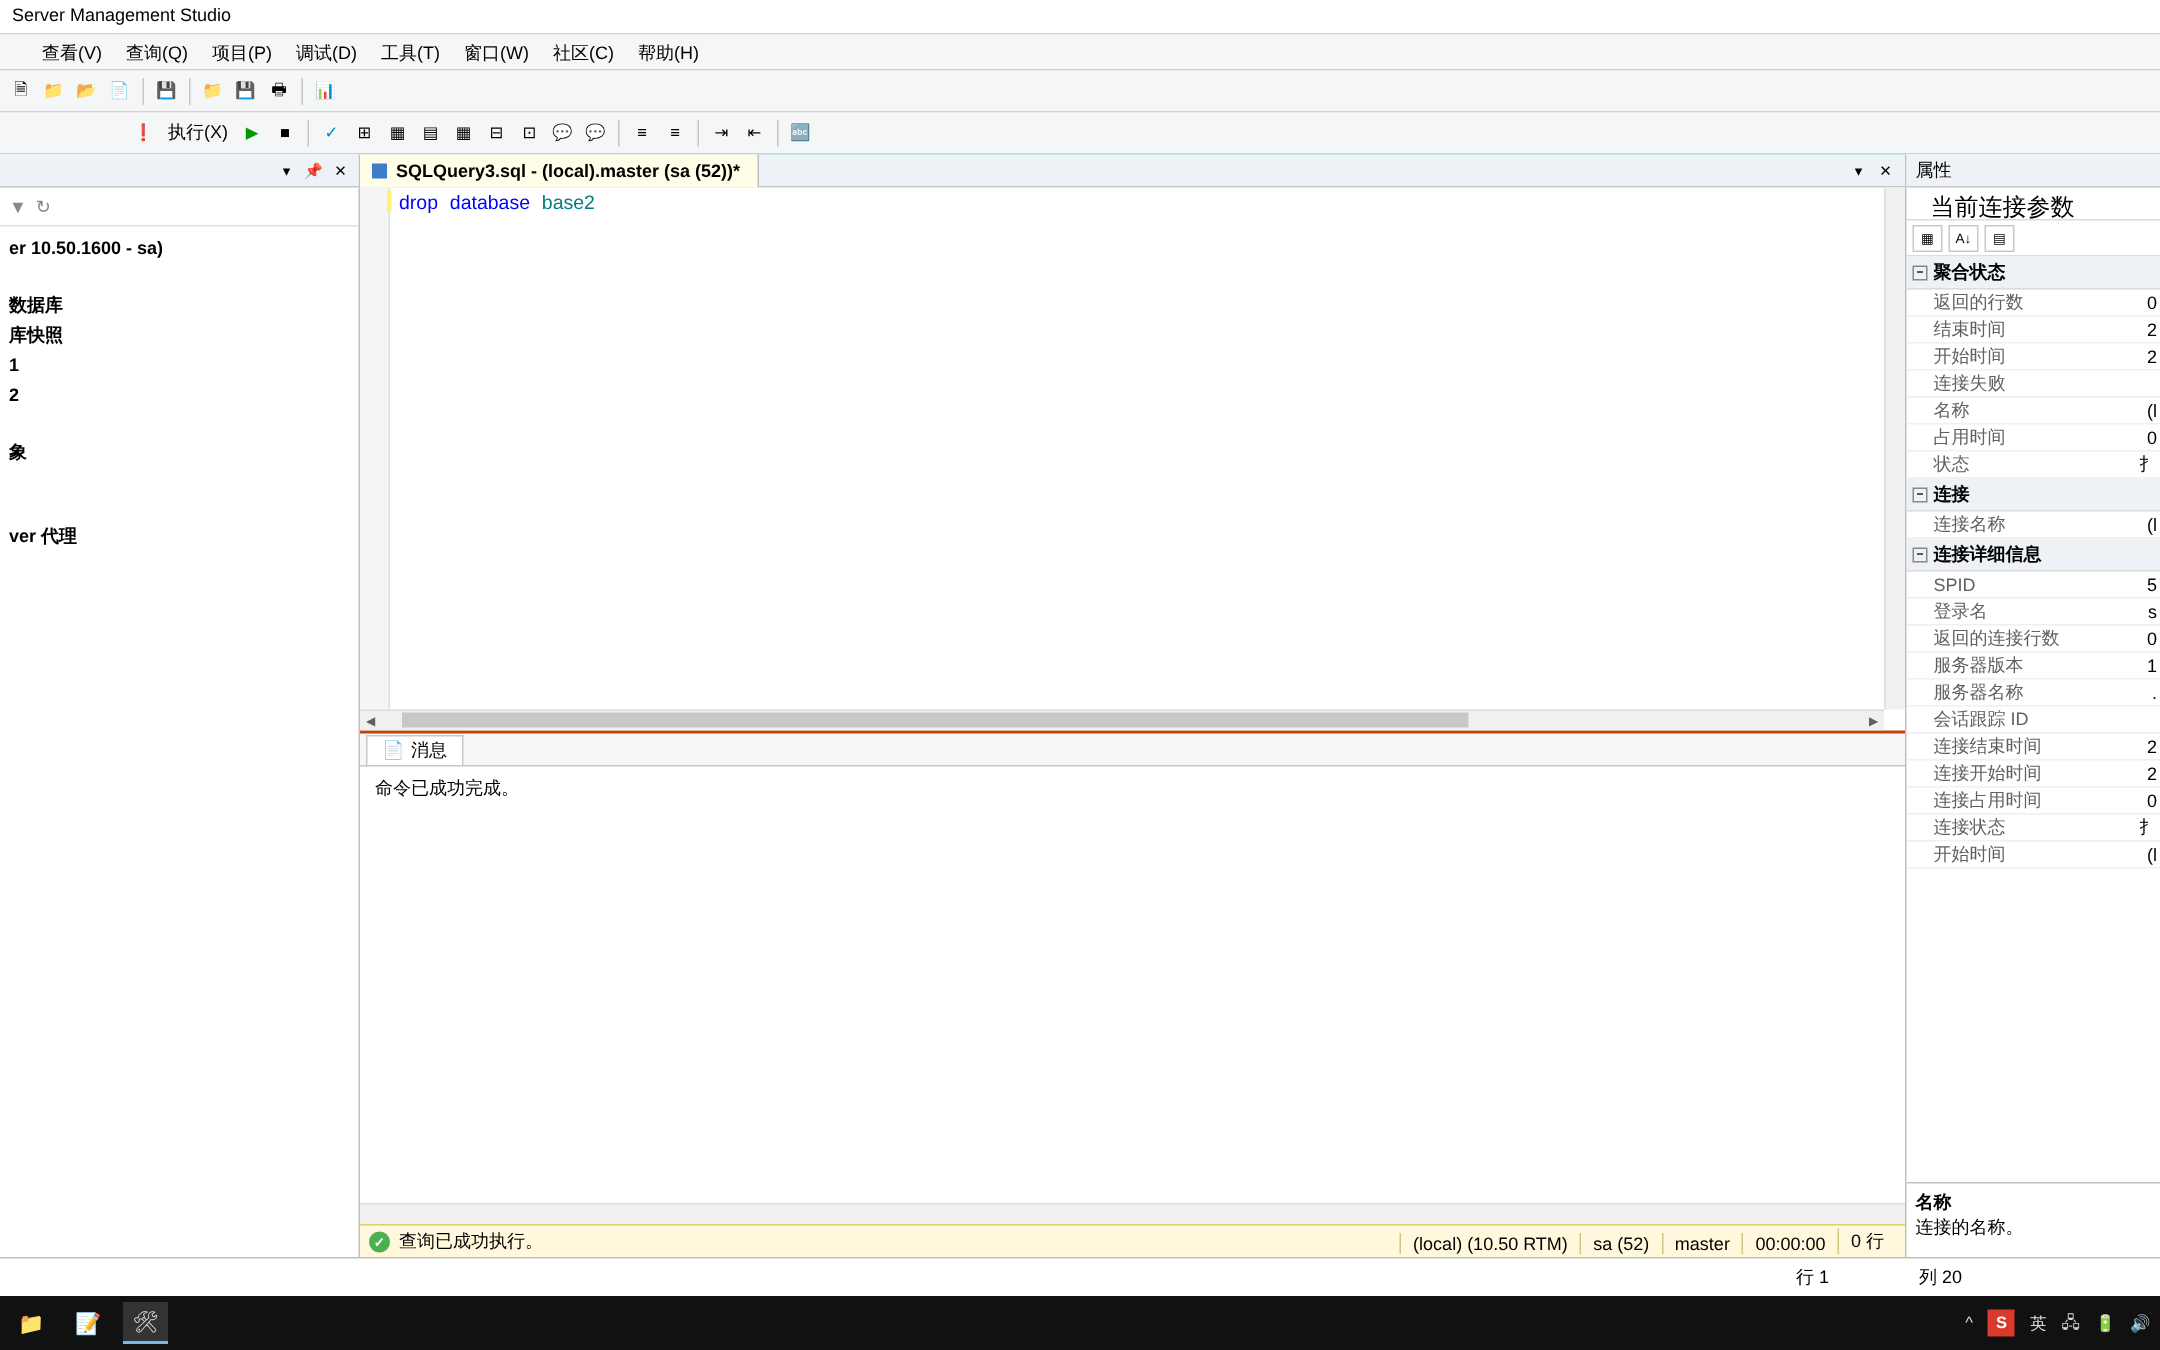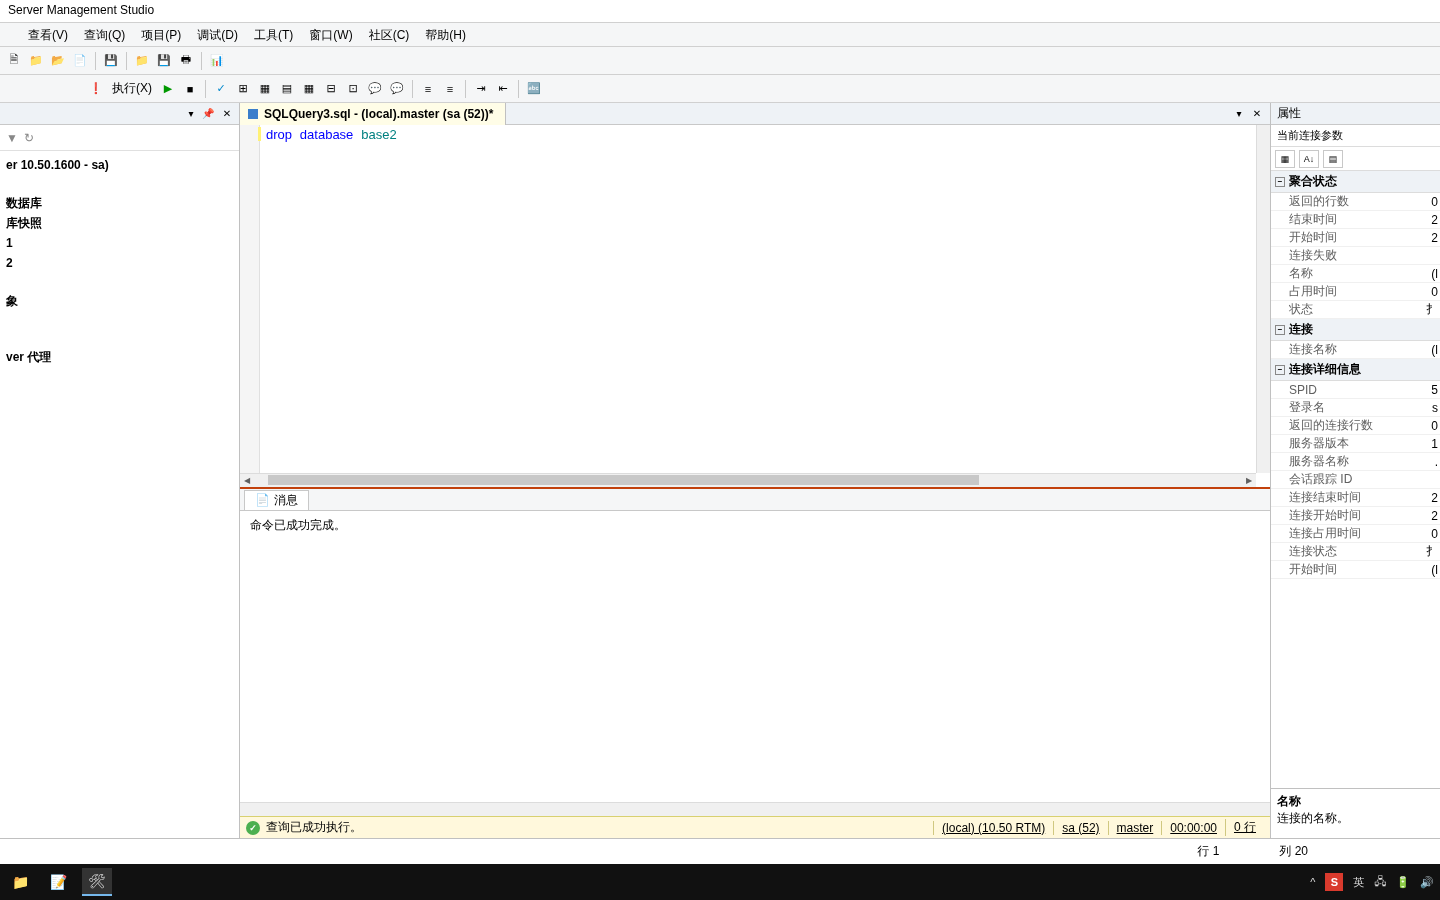--- a/index.html
+++ b/index.html
@@ -44,27 +44,27 @@
 .scroll-h .thumb { height: 10px; background: #c8c8c8; margin-left: 14px; width: 70%; }
 .scroll-arrow { width: 14px; height: 14px; display: inline-flex; align-items: center; justify-content: center; font-size: 8px; color: #606060; }
 
 .msg-pane { flex: 0.95; display: flex; flex-direction: column; background: #fff; }
 .msg-tabbar { height: 22px; background: #f5f6f7; border-bottom: 1px solid #c8c8c8; display: flex; align-items: flex-end; }
 .msg-tab { height: 20px; background: #fff; border: 1px solid #c8c8c8; border-bottom: none; padding: 2px 10px; margin-left: 4px; display: flex; align-items: center; gap: 4px; font-size: 12px; }
 .msg-body { flex: 1; padding: 6px 10px; font-size: 12px; overflow: hidden; position: relative; }
 .msg-scroll-h { height: 14px; background: #f0f0f0; border-top: 1px solid #dcdcdc; }
 
 .status-query { height: 22px; background: #fff8dc; border-top: 1px solid #d8d070; display: flex; align-items: center; padding: 0 6px; gap: 6px; font-size: 12px; }
-.status-query .right { margin-left: auto; display: flex; align-items: center; text-decoration: underline; }
+.status-query .right { margin-left: auto; display: flex; align-items: flex-end; }
 .status-query .cell { padding: 0 8px; border-left: 1px solid #d0c880; }
 .check-icon { width: 14px; height: 14px; border-radius: 50%; background: #4caf50; display: inline-flex; align-items: center; justify-content: center; color: #fff; font-size: 9px; font-weight: bold; }
 
 .right-pane { width: 170px; background: #fff; border-left: 1px solid #c0c0c0; display: flex; flex-direction: column; overflow: hidden; }
 .right-header { height: 22px; background: #eef2f6; border-bottom: 1px solid #c8c8c8; padding: 2px 6px; font-size: 12px; }
-.right-sub { height: 22px; border-bottom: 1px solid #dcdcdc; padding: 3px 6px; font-size: 11px; }
+.right-sub { height: 22px; border-bottom: 1px solid #dcdcdc; padding: 3px 16px; font-size: 16px; }
 .right-tb { height: 24px; border-bottom: 1px solid #dcdcdc; display: flex; align-items: center; padding: 0 4px; gap: 4px; }
 .right-tb .pbtn { width: 20px; height: 18px; border: 1px solid #c8c8c8; display: inline-flex; align-items: center; justify-content: center; font-size: 9px; }
 .prop-list { flex: 1; overflow: hidden; font-size: 12px; }
 .prop-cat { background: #eef2f6; border-bottom: 1px solid #dcdcdc; padding: 2px 4px; display: flex; align-items: center; gap: 4px; font-weight: bold; }
 .prop-cat .toggle { width: 10px; height: 10px; border: 1px solid #888; display: inline-flex; align-items: center; justify-content: center; font-size: 8px; line-height: 1; }
 .prop-row { display: flex; border-bottom: 1px solid #f0f0f0; height: 18px; align-items: center; }
 .prop-row .pk { flex: 1; padding-left: 18px; color: #606060; white-space: nowrap; overflow: hidden; }
 .prop-row .pv { width: 20px; text-align: right; padding-right: 2px; color: #000; white-space: nowrap; overflow: hidden; }
 .right-desc { height: 50px; border-top: 1px solid #c0c0c0; padding: 4px 6px; font-size: 12px; }
 .right-desc .dt { font-weight: bold; }

